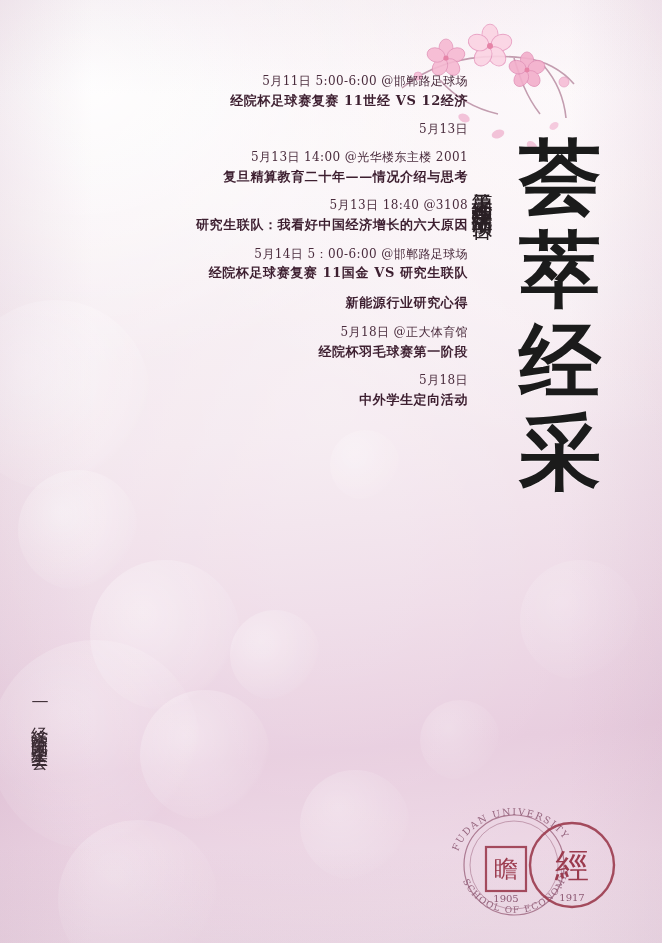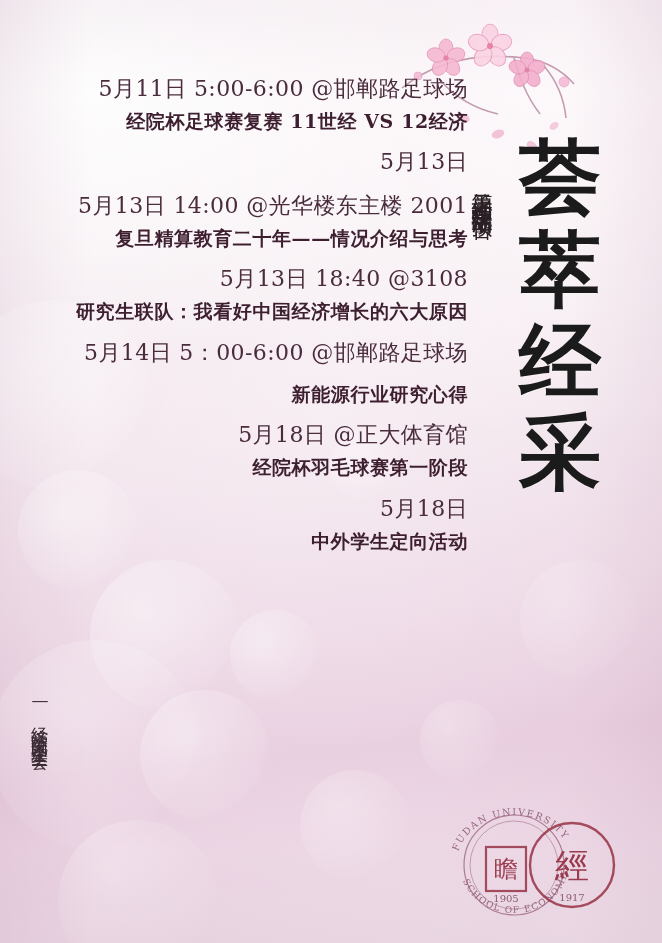--- a/index.html
+++ b/index.html
@@ -93,29 +93,29 @@
   .events {
     position: absolute;
     left: 30px;
     top: 72px;
     width: 440px;
     text-align: right;
   }
   .event-block { margin-bottom: 9px; }
   .event-time {
     font-family: "DejaVu Serif", serif;
-    font-size: 22px;
+    font-size: 12px;
     color: #4a2c3d;
     line-height: 1.55;
     letter-spacing: 0.4px;
     padding-right: 2px;
   }
   .event-name {
     font-family: "DejaVu Serif", serif;
-    font-size: 19px;
+    font-size: 13px;
     color: #3d1f30;
     line-height: 1.6;
     letter-spacing: 0.6px;
     font-weight: 600;
     padding-right: 2px;
   }
   
   .seal {
     position: absolute;
     right: 40px;
@@ -224,20 +224,21 @@
     <div class="event-block">
       <div class="event-time">5月13日 14:00 @光华楼东主楼 2001</div>
       <div class="event-name">复旦精算教育二十年——情况介绍与思考</div>
     </div>
     <div class="event-block">
       <div class="event-time">5月13日 18:40 @3108</div>
       <div class="event-name">研究生联队：我看好中国经济增长的六大原因</div>
     </div>
     <div class="event-block">
       <div class="event-time">5月14日 5：00-6:00 @邯郸路足球场</div>
+      <div class="event-name">经院杯足球赛复赛 11国金 VS 研究生联队</div>
     </div>
     <div class="event-block">
       <div class="event-name">新能源行业研究心得</div>
     </div>
     <div class="event-block">
     </div>
     <div class="event-block">
       <div class="event-time">5月18日 @正大体育馆</div>
       <div class="event-name">经院杯羽毛球赛第一阶段</div>
     </div>

